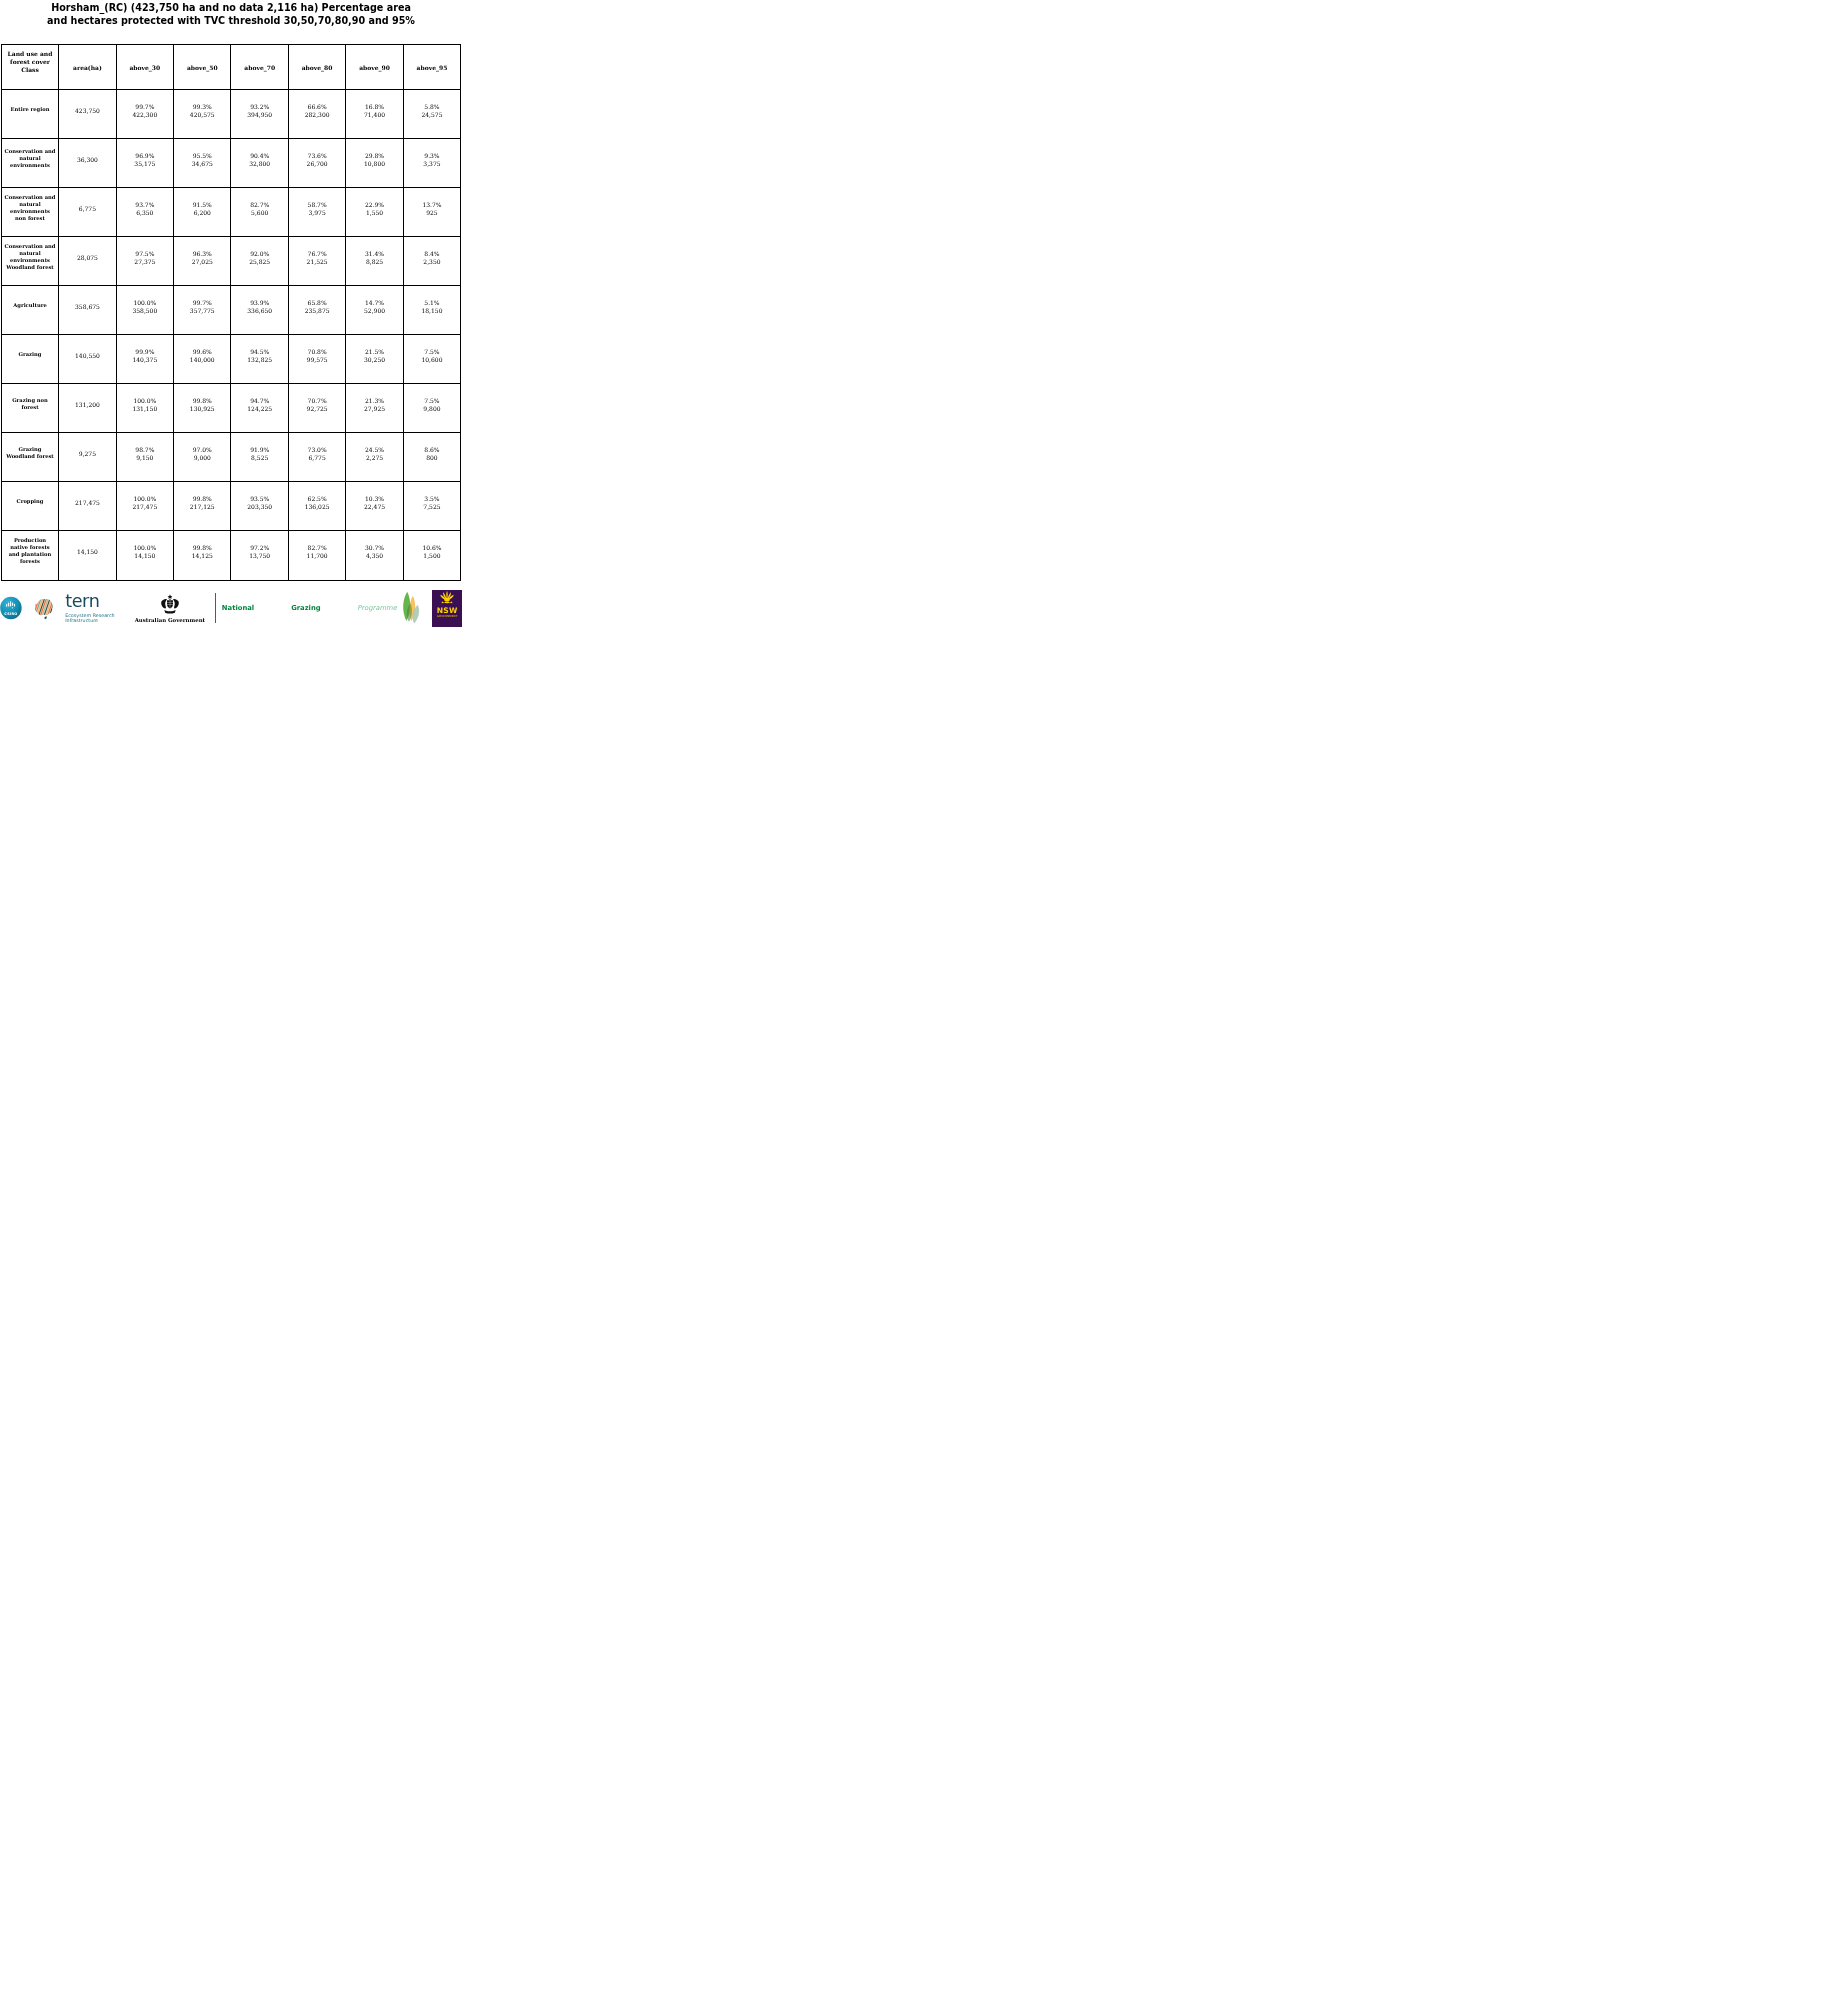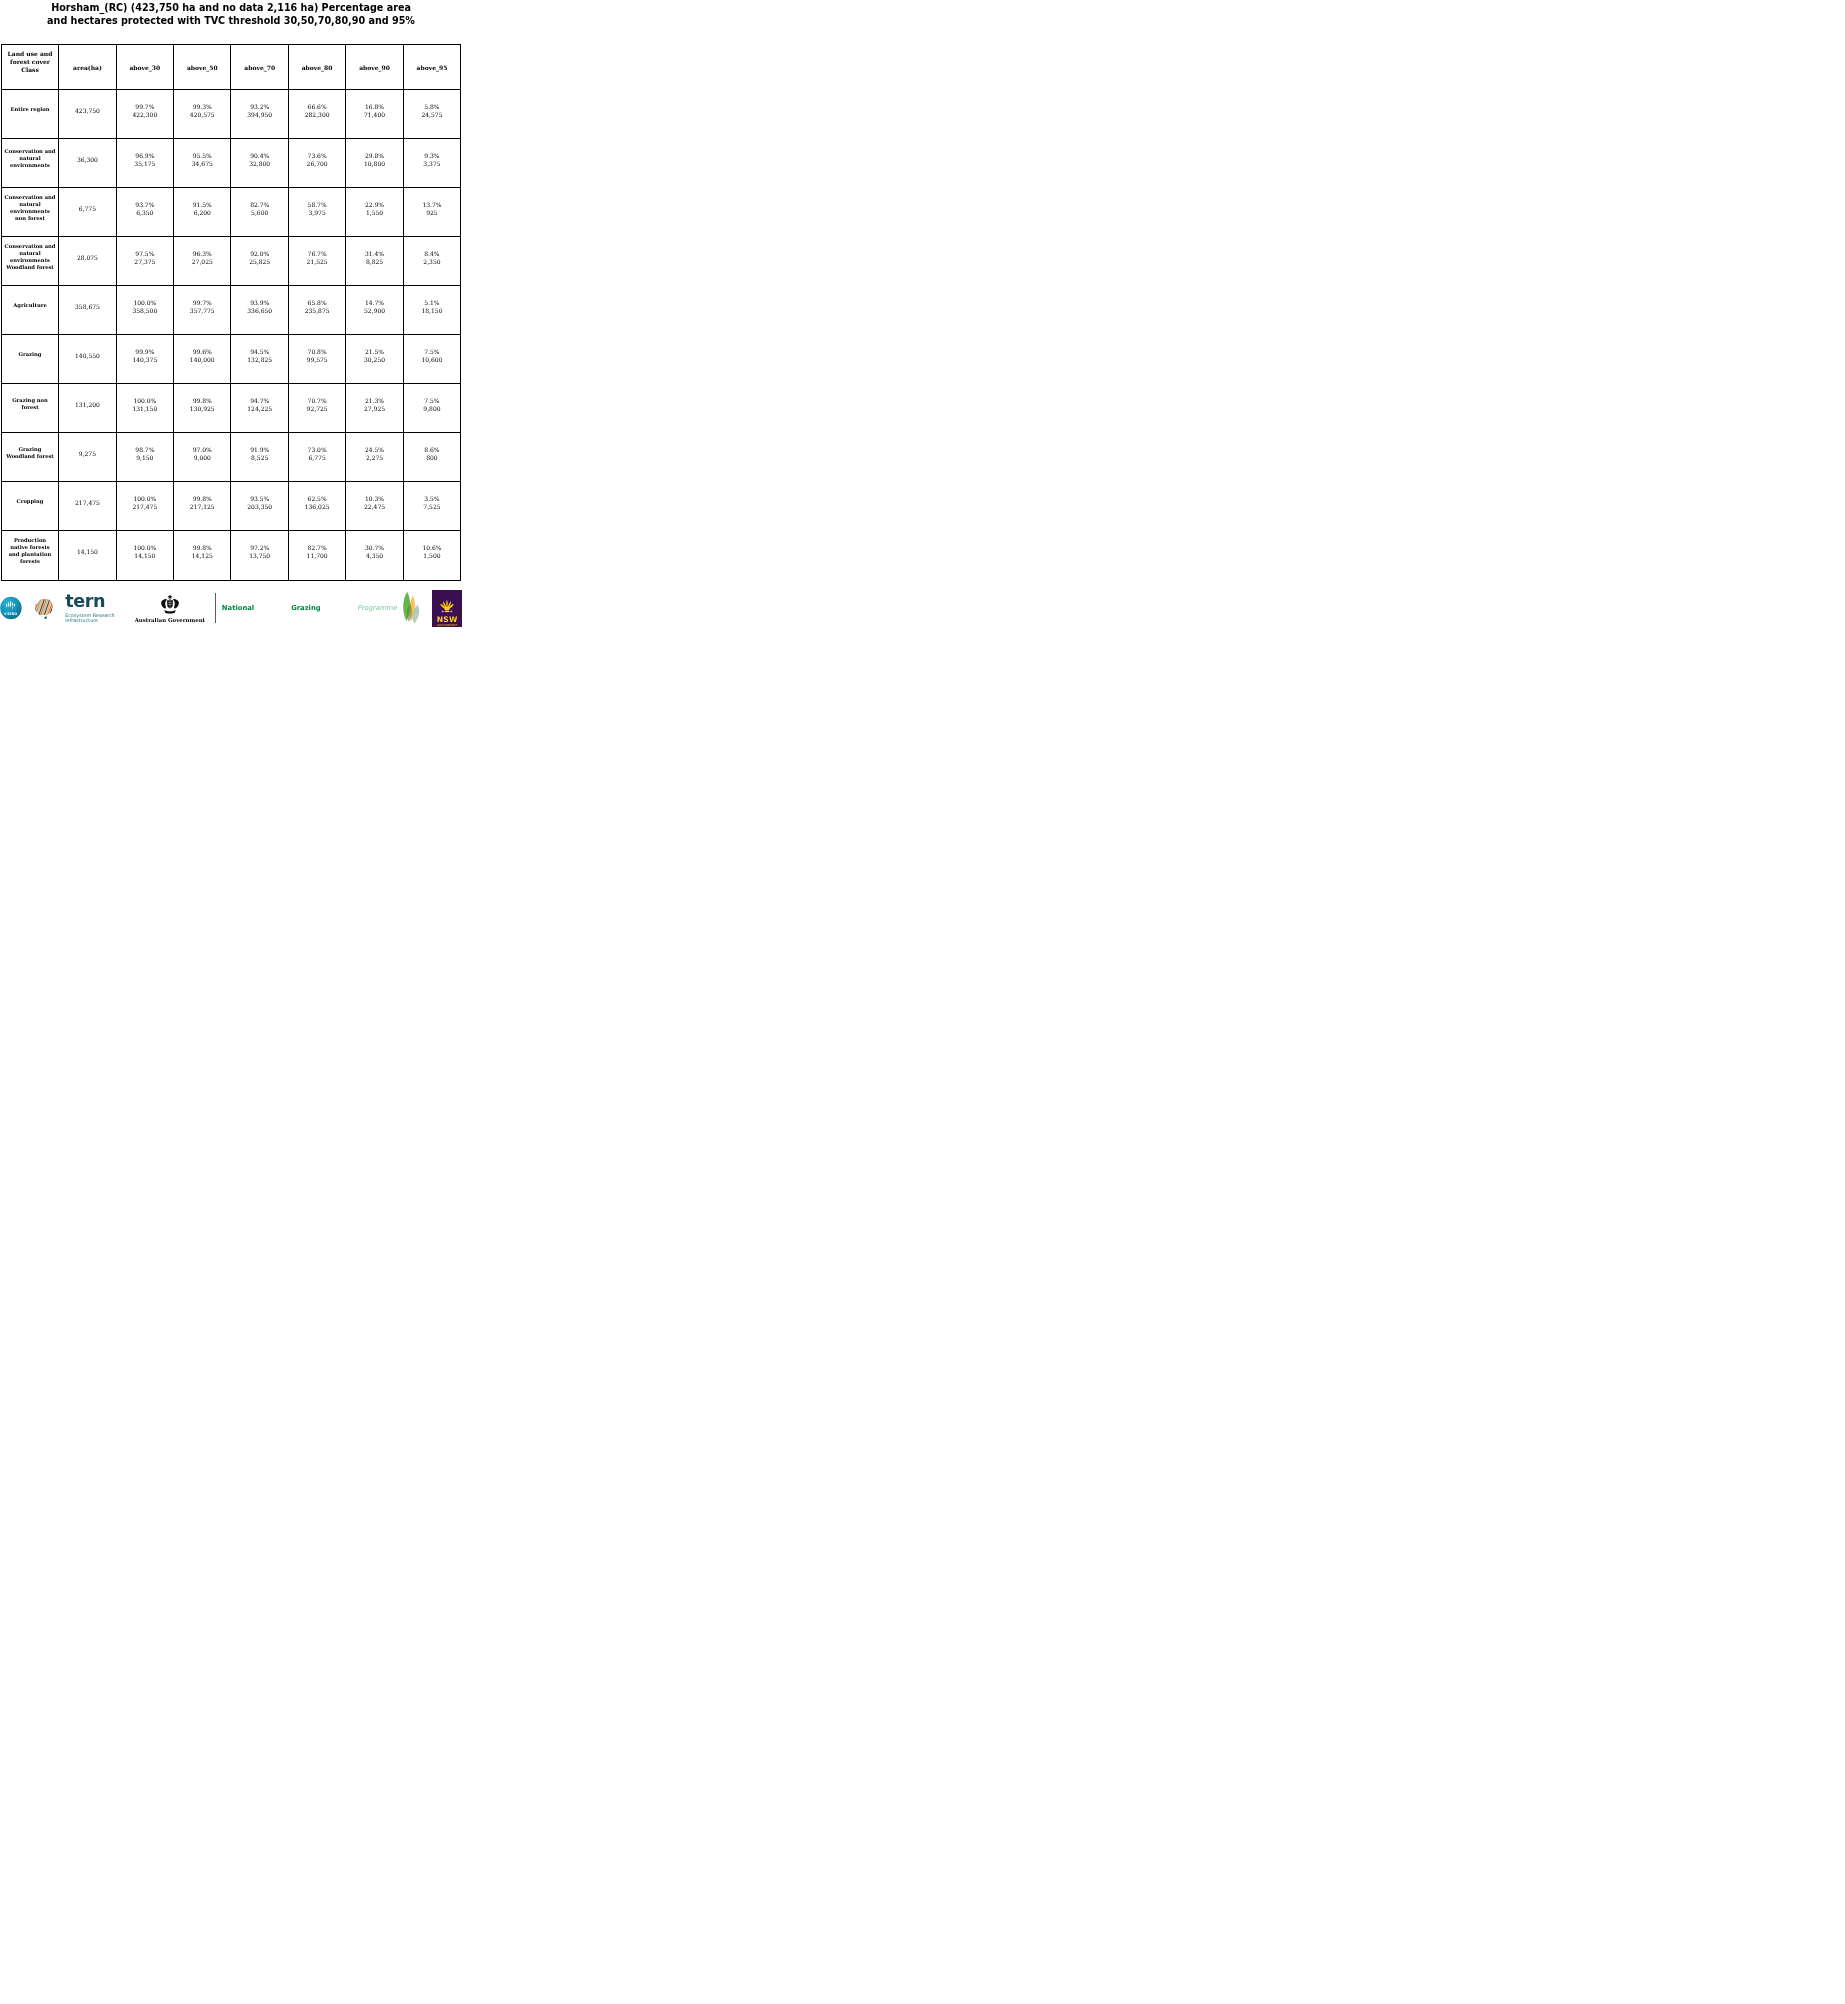--- a/index.html
+++ b/index.html
@@ -18,33 +18,33 @@
         font-size:6px; line-height:1.4; padding:0 2.4px 5.6px; }
   .td:last-child { border-right:none; }
   .td.th { font-weight:bold; padding-top:8.8px; }
   .td.th.first { justify-content:flex-start; padding-top:4.8px; padding-bottom:0; }
   .td.label { font-weight:bold; font-size:5.2px; line-height:1.35; padding-bottom:8px; }
   .pct, .ha { display:block; }
   .footer { position:absolute; left:0; right:0; bottom:5.6px; height:40px;
             display:flex; align-items:center; justify-content:center; gap:10.4px; }
   .csiro-text { font-family:"DejaVu Sans", sans-serif; }
   .tern-block { display:flex; flex-direction:column; }
-  .tern-word { font-family:"DejaVu Sans", sans-serif; font-weight:bold; font-size:17.6px;
+  .tern-word { font-family:"DejaVu Sans", sans-serif; font-weight:normal; font-size:17.6px;
                color:#174a5c; line-height:0.9; letter-spacing:-0.4px; }
   .tern-sub { font-family:"DejaVu Sans", sans-serif; font-size:4.8px; color:#1e7386; margin-top:3.6px; }
   .gov-block { display:flex; flex-direction:column; align-items:center; gap:1.6px; }
   .gov-text { font-family:"DejaVu Serif", serif; font-weight:bold; font-size:5.4px; white-space:nowrap; }
   .lc-wrap { display:flex; align-items:center; }
   .lc-divider { width:0.8px; height:30px; background:#58595b; margin-right:5.6px; }
   .lc-text { display:flex; flex-direction:row; margin-right:1.6px;gap:37px; }
   .lc1 { font-family:"DejaVu Sans", sans-serif; font-weight:bold; font-size:6.8px;
          color:#00843d; line-height:1.18; }
   .lc2 { font-family:"DejaVu Sans", sans-serif; font-size:6.8px; color:#7ac79b; line-height:1.18;font-style:italic; }
   .nsw { width:42px; height:37px; background:#3b1053; display:flex; flex-direction:column;
-         align-items:center; justify-content:flex-end; gap:0.8px; }
+         align-items:center; justify-content:flex-start; gap:0.8px; }
   .nsw-word { font-family:"DejaVu Sans", sans-serif; font-weight:bold; font-size:7.6px;
               color:#ffd100; line-height:1; letter-spacing:0.2px; }
   .nsw-sub { font-family:"DejaVu Sans", sans-serif; font-size:2.6px; color:#ffd100; letter-spacing:0.2px; }
 </style>
 </head>
 <body>
 
 <div class="page-title">Horsham_(RC) (423,750 ha and no data 2,116 ha) Percentage area and hectares protected with TVC threshold 30,50,70,80,90 and 95%</div>
 
 <div class="table">

